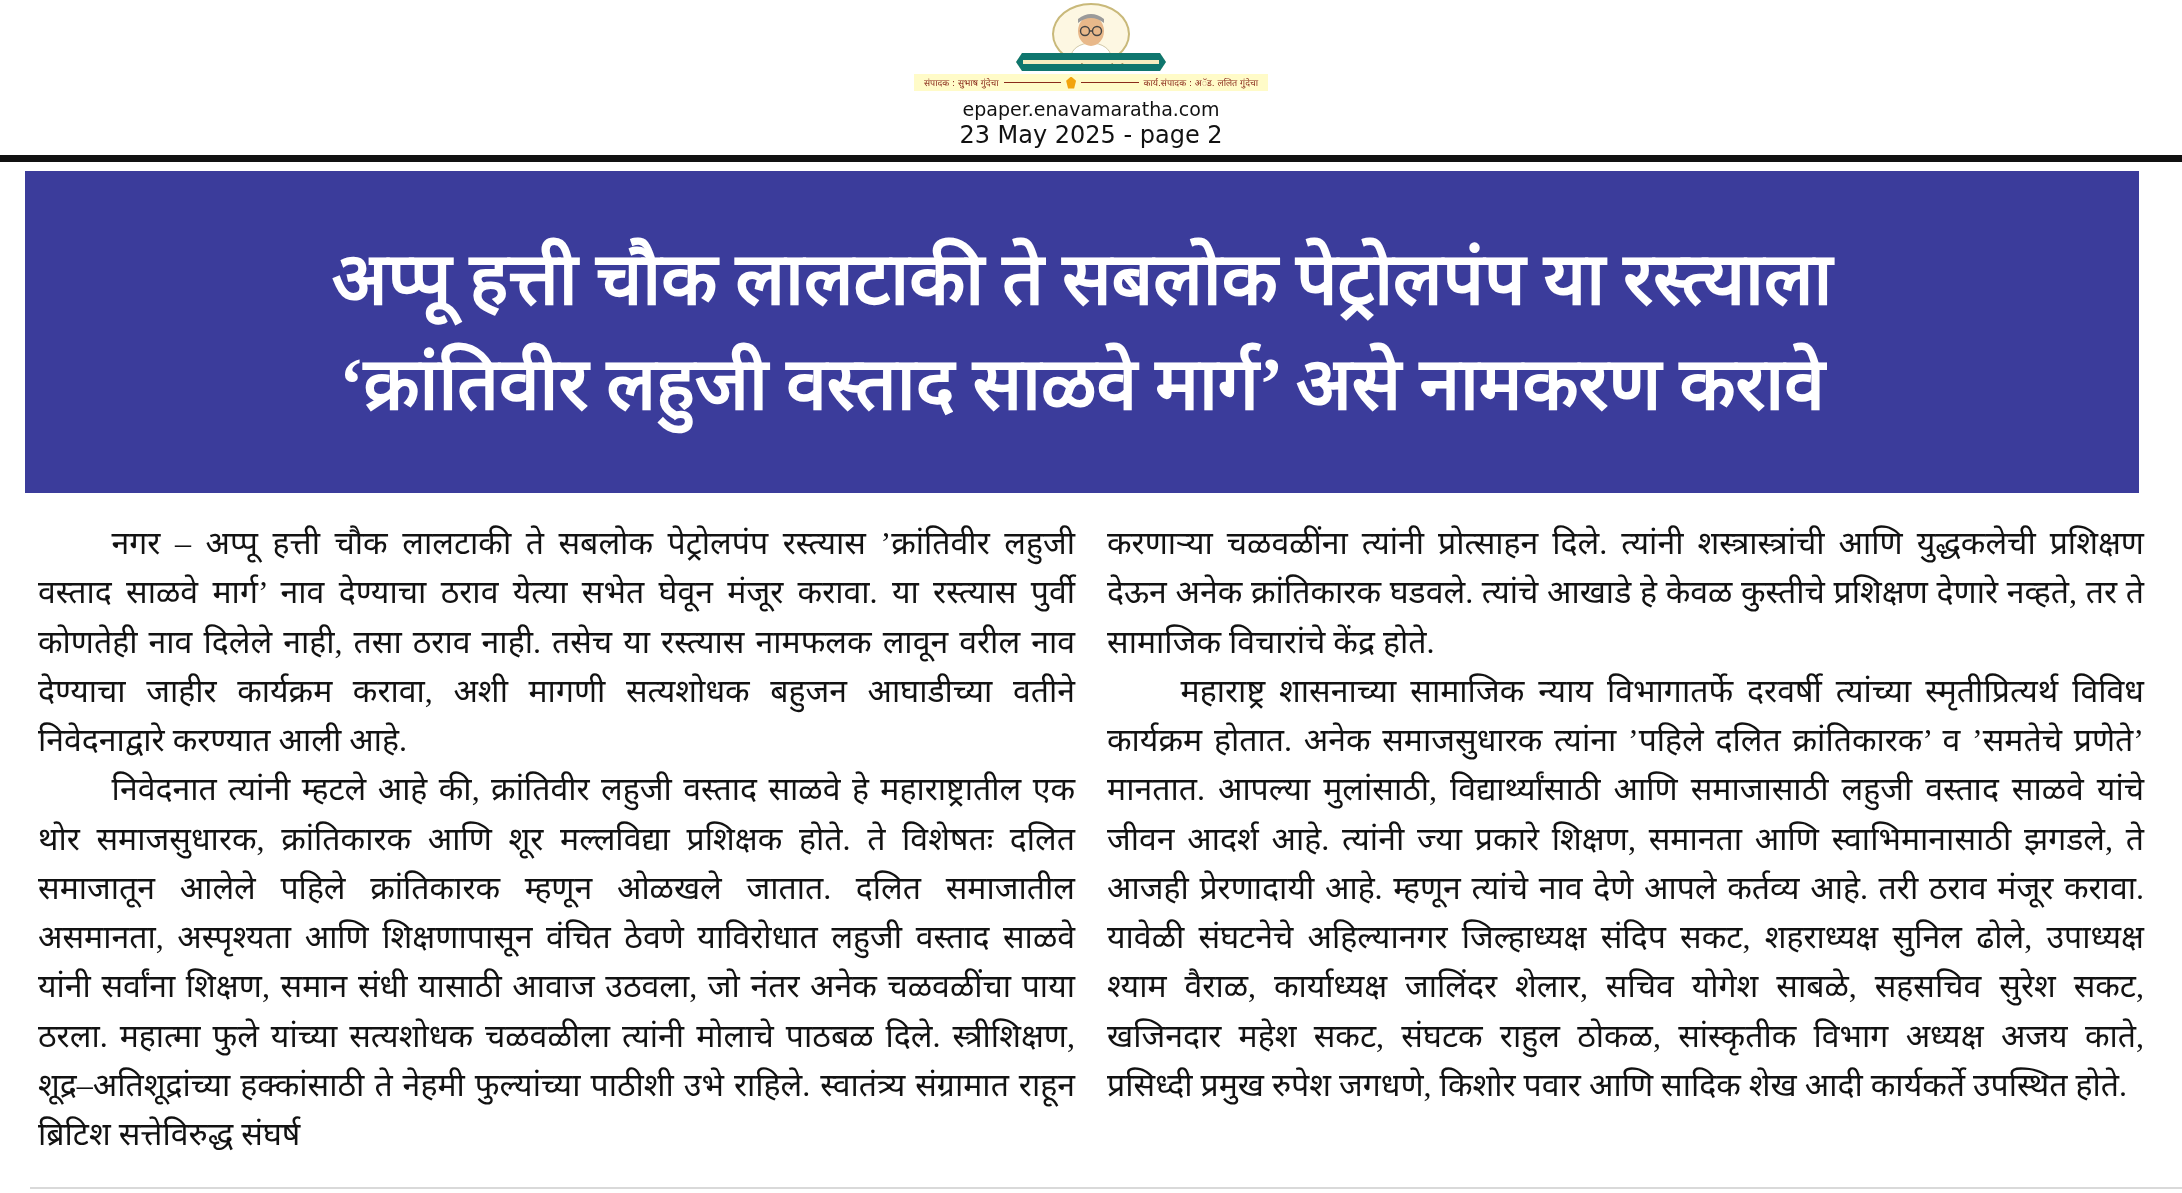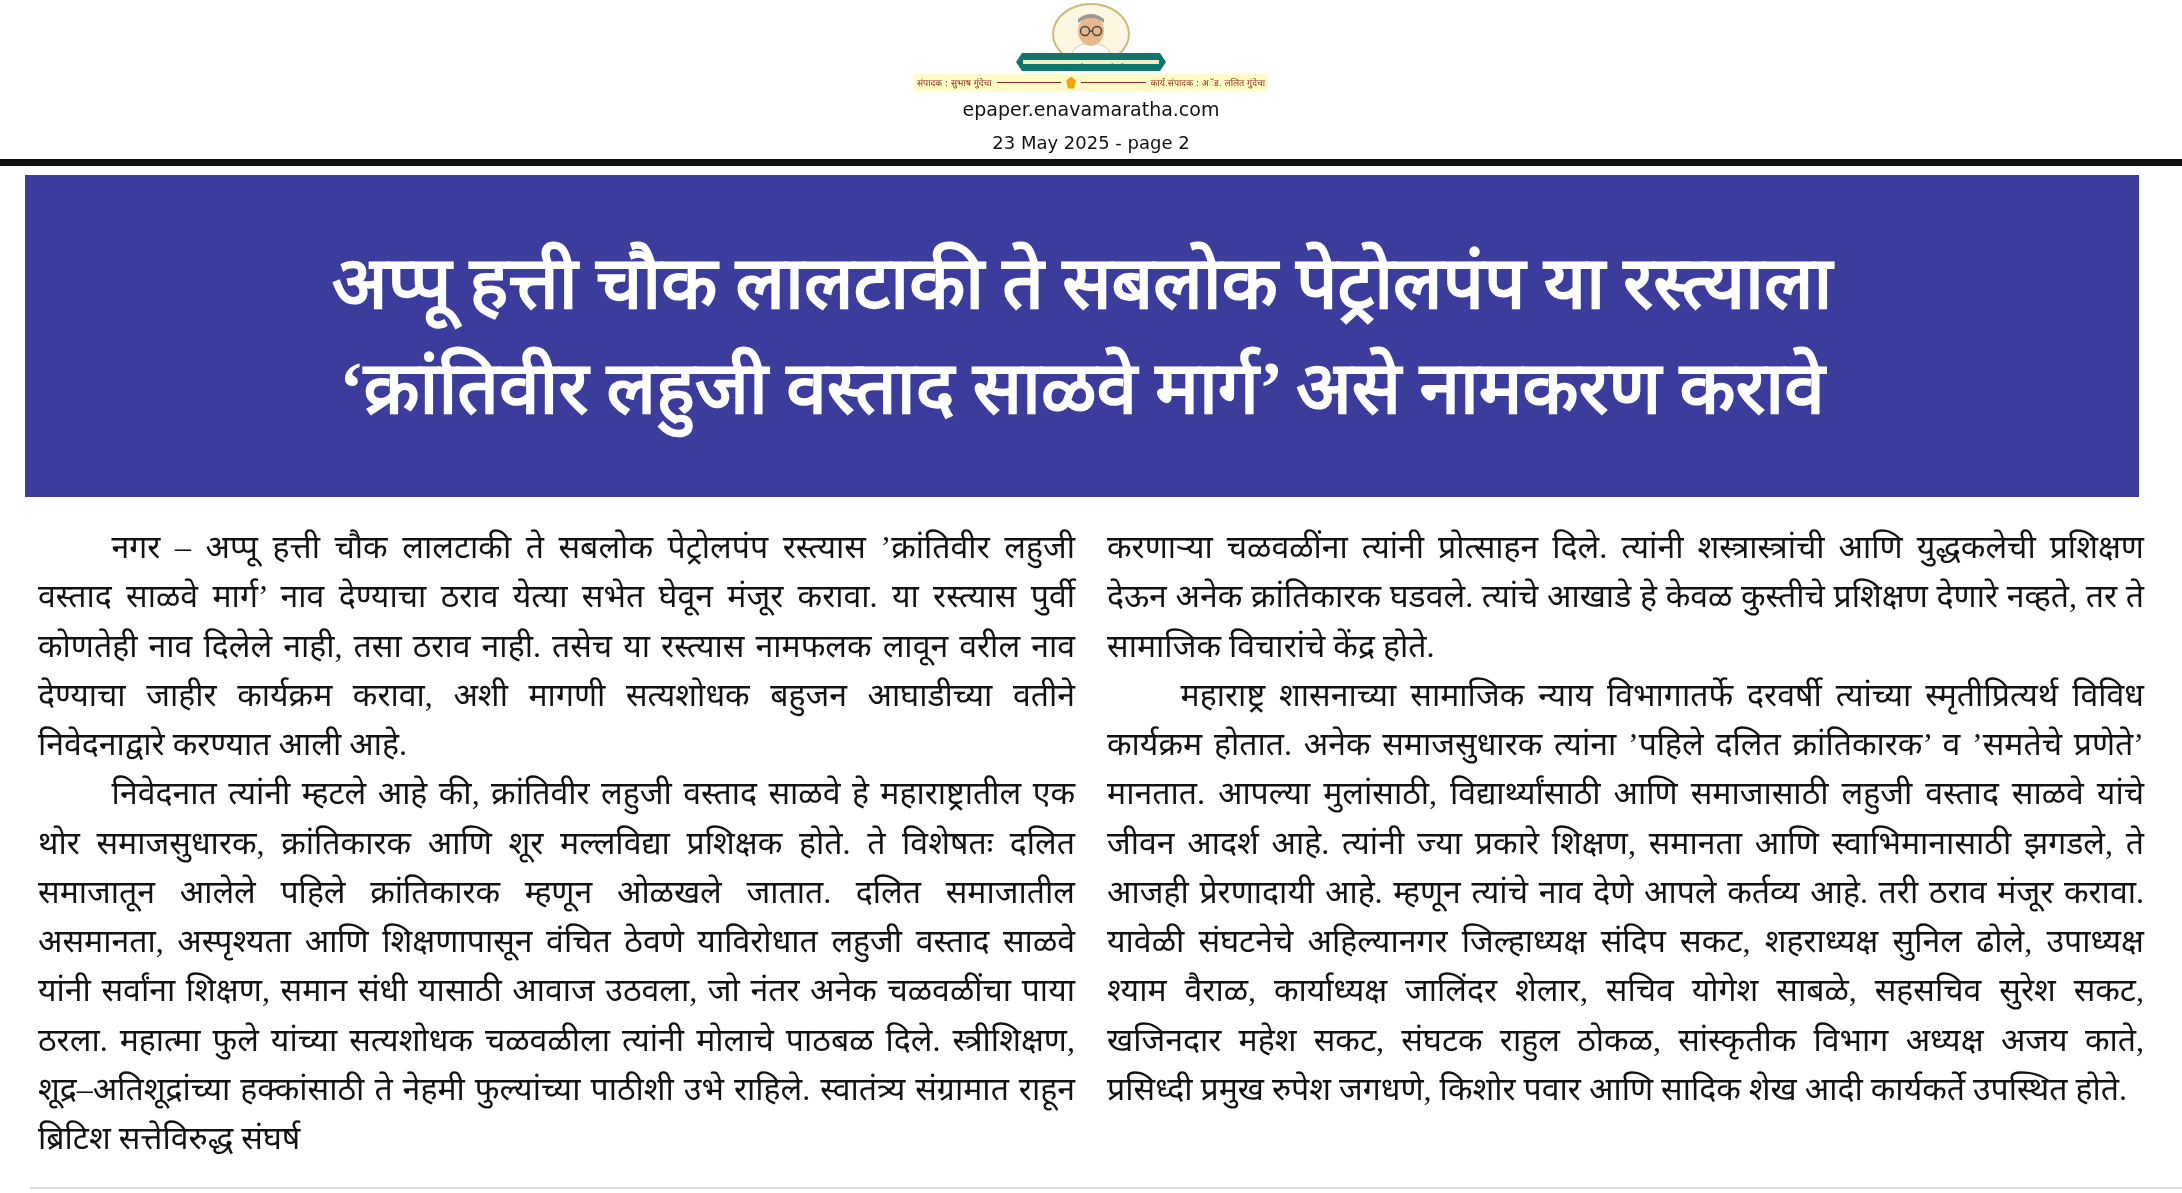--- a/index.html
+++ b/index.html
@@ -24,30 +24,30 @@
     clip-path:polygon(0 50%,4% 0,96% 0,100% 50%,96% 100%,4% 100%);
     z-index:2; white-space:nowrap; overflow:hidden;
   }
   .paper-title {
     font-size:60px; font-weight:800; letter-spacing:2px;
     color:#d9261c; line-height:1.0; margin-top:2px;
     font-family:"Liberation Serif","DejaVu Serif",serif;
   }
   .editor-strip {
     width:354px; margin:3px auto 0; background:#fffbc8;
-    display:flex; align-items:center; gap:5px; padding:2px 3px;
+    display:flex; align-items:center; gap:5px; padding:2px 10px;
     font-family:"DejaVu Sans",sans-serif; font-size:9px; color:#8a2a1a;
   }
   .editor-strip .rule { flex:1 1 auto; height:1px; background:#8a2a1a; }
   .strip-emblem {
     width:10px; height:12px; background:#f2a40c; flex:0 0 auto;
     clip-path:polygon(50% 0,100% 35%,80% 100%,20% 100%,0 35%);
   }
   .site-url  { font-family:"DejaVu Sans",sans-serif; font-size:19px; margin-top:7px; }
-  .date-line { font-family:"DejaVu Sans",sans-serif; font-size:18px; margin-top:12px; }
+  .date-line { font-family:"DejaVu Sans",sans-serif; font-size:24px; margin-top:1px; }
 
   .top-rule { height:7px; background:#111; margin-top:6px; }
 
   
   .banner {
     margin:9px 43px 0 25px; height:322px; background:#3b3c9b;
     display:flex; flex-direction:column; justify-content:center;
     text-align:center; gap:14px;
   }
   .banner .hline {

